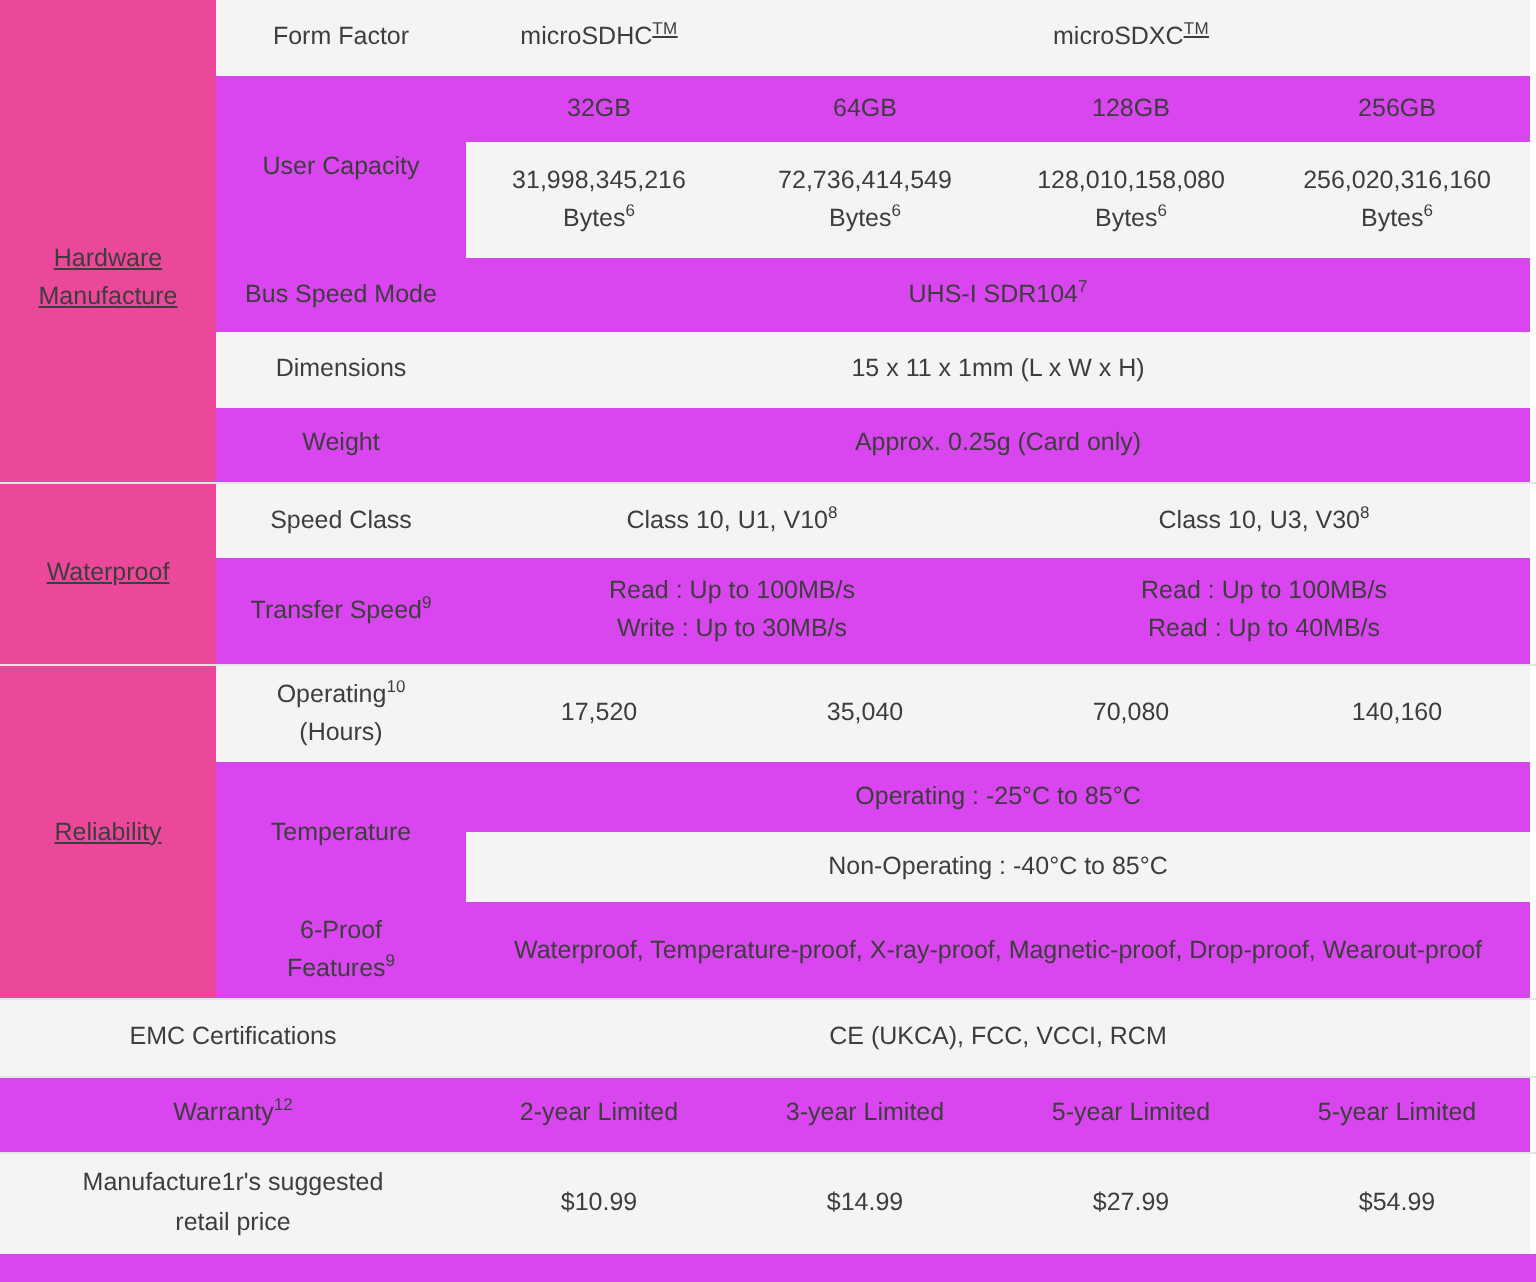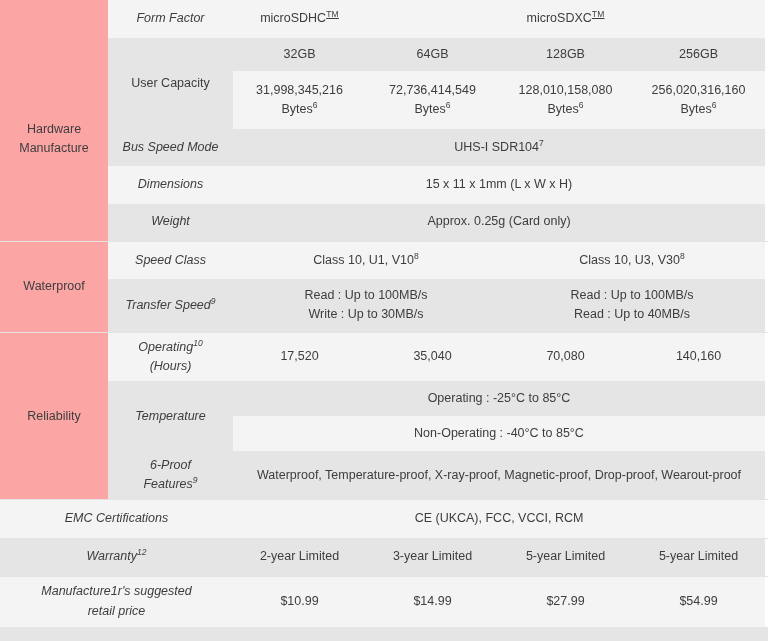--- a/index.html
+++ b/index.html
@@ -24,34 +24,35 @@
   #spec-table td{
     padding:0 4px;
     text-align:center;
     vertical-align:middle;
     border:none;
     line-height:1.55;
     color:#3d3d3d;
     font-weight:400;
   }
   
-  .bg-w{background:#e5e5e5;}
+  .bg-w{background:#d946ef;}
   .bg-g{background:#f4f4f4;}
   .bg-pad{background:#ffffff;}
 
   .group-cell{
-    background:#fca5a5;
+    background:#ec4899;
     color:#3d3d3d;
     font-size:12.5px;
+    text-decoration:underline;
   }
   .lbl-left{
     text-align:left;
     padding-left:14px;
   }
-  .attr{color:#3d3d3d;font-style:italic;}
+  .attr{color:#3d3d3d;}
   .sup{
     font-size:8.5px;
     vertical-align:super;
     line-height:0;
   }
   .tm{
     font-size:8.5px;
     vertical-align:super;
     line-height:0;
     letter-spacing:.2px;

